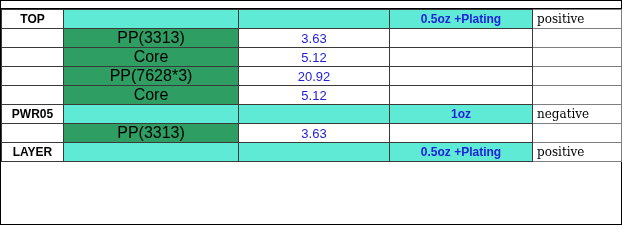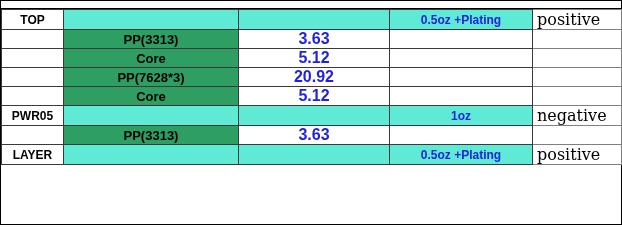--- a/index.html
+++ b/index.html
@@ -100,39 +100,39 @@
   }
 
   .txt-layer {
     font-family: "Liberation Sans", sans-serif;
     font-weight: bold;
     font-size: 12px;
     color: #000000;
   }
   .txt-material {
     font-family: "Liberation Sans", sans-serif;
-    font-weight: bold;
+    font-weight: normal;
+    font-size: 16px;
+    color: #000000;
+  }
+  .txt-thickness {
+    font-family: "Liberation Sans", sans-serif;
+    font-weight: normal;
     font-size: 13px;
-    color: #000000;
-  }
-  .txt-thickness {
-    font-family: "Liberation Sans", sans-serif;
-    font-weight: bold;
-    font-size: 16px;
     color: #2222dd;
   }
   .txt-copper {
     font-family: "Liberation Sans", sans-serif;
     font-weight: bold;
     font-size: 12px;
     color: #2222dd;
   }
   .txt-type {
     font-family: "DejaVu Serif", serif;
-    font-size: 16px;
+    font-size: 12px;
     color: #000000;
   }
 
   
   .stack-table td.sep-dark { border-color: #3a3a3a; }
 </style>
 </head>
 <body>
 
 <div id="sheet">

